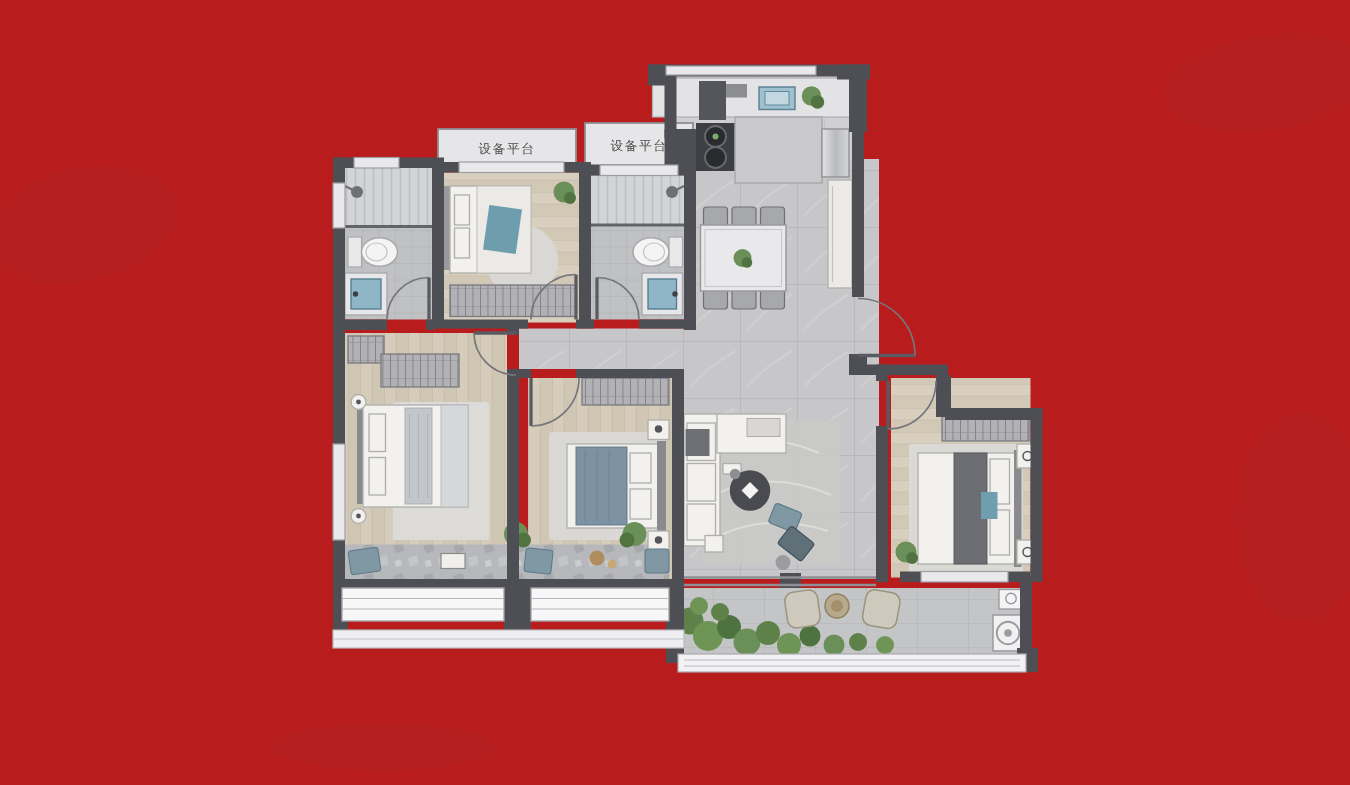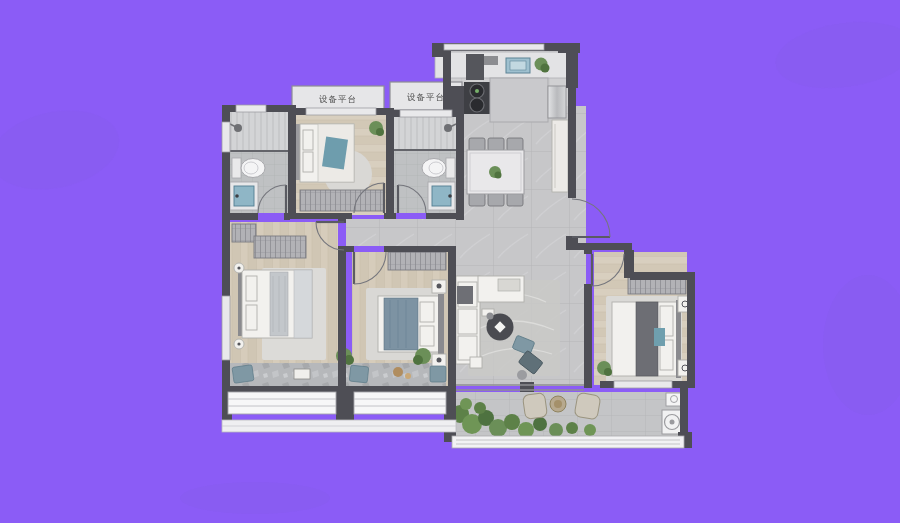--- a/index.html
+++ b/index.html
@@ -1,16 +1,16 @@
 <!DOCTYPE html>
 <html><head>
 <meta charset="utf-8">
 <style>
   html,body{margin:0;padding:0;background:#ffffff;}
-  .stage{position:relative;width:900px;height:523px;background:#8b5cf6;overflow:hidden;
+  .stage{position:relative;width:900px;height:523px;background:#b91c1c;overflow:hidden;
          font-family:"Liberation Sans", sans-serif;}
   svg{position:absolute;left:0;top:0;}
   .wall{fill:#4e4e55;}
   .winband{fill:#e9e9eb;stroke:#9d9da3;stroke-width:0.8;}
   .doorarc{fill:none;stroke:#75767d;stroke-width:1.1;}
   .doorleaf{stroke:#5a5b62;stroke-width:2.2;}
   .glass{stroke:#63646a;stroke-width:2;}
   .furn{fill:#f2f1ee;stroke:#b0b0ab;stroke-width:0.9;}
   .furngray{fill:#a7a8ac;stroke:#6f7074;stroke-width:0.8;}
   .lbl{font-family:"Liberation Sans","DejaVu Sans",sans-serif;font-size:8.5px;fill:#4c4c4c;letter-spacing:1px;}

